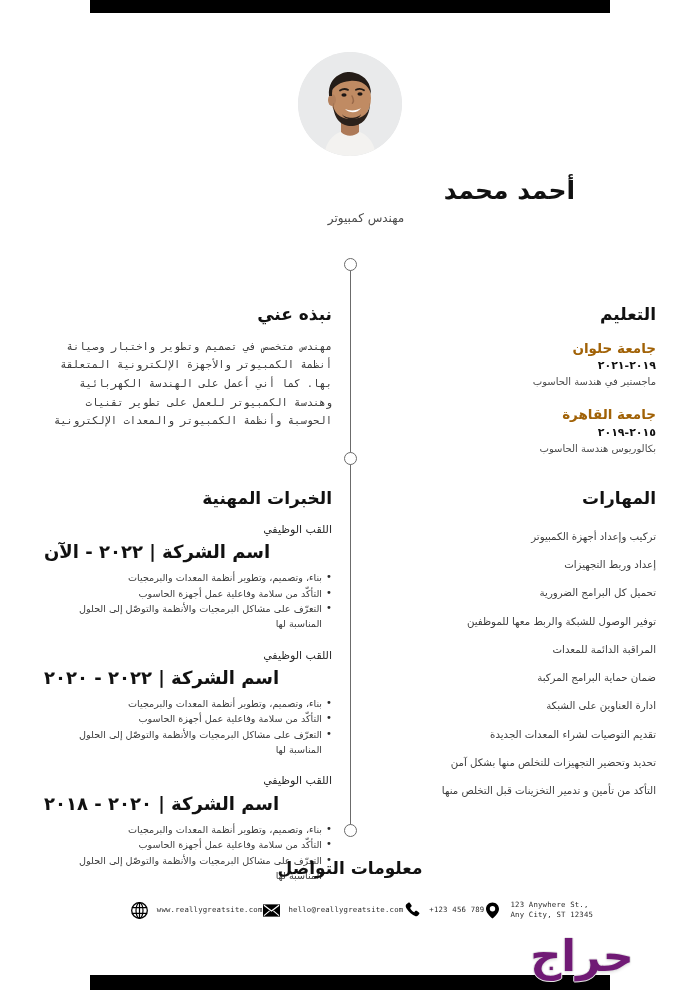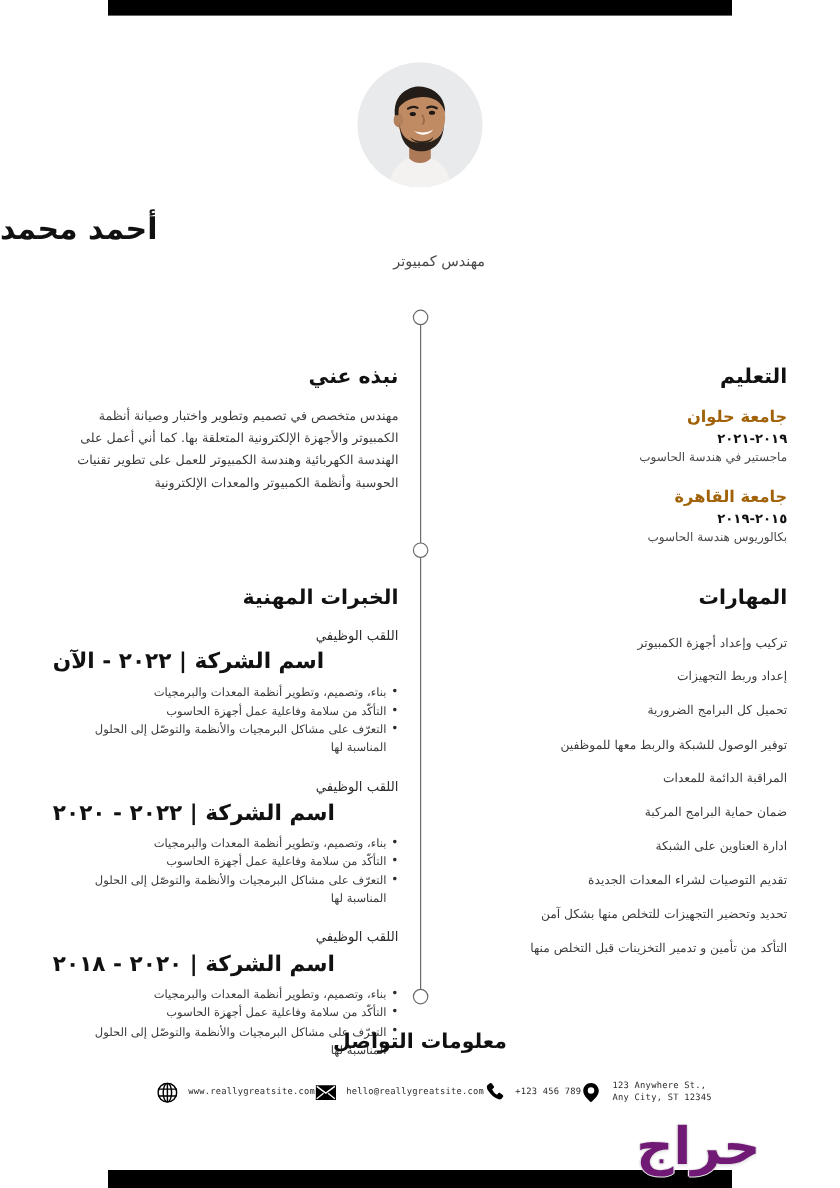--- a/index.html
+++ b/index.html
@@ -45,21 +45,21 @@
     background: #e6e7e8;
     overflow: hidden;
   }
   .avatar-svg { display: block; width: 104px; height: 104px; }
 
   .name {
     position: absolute;
     top: 176px;
     left: 0;
     width: 575px;
-    text-align: left;
+    text-align: right;
     font-size: 25px;
     font-weight: 700;
     letter-spacing: 0px;
     color: #111111;
   }
   .job-title {
     position: absolute;
     top: 211px;
     left: 16px;
     width: 700px;
@@ -119,20 +119,21 @@
   }
 
   .block { position: absolute; margin-top: 43px; }
 
   
   .about-body {
     font-size: 10.5px;
     line-height: 1.78;
     color: #3a3a3a;
     text-align: right;
+    font-family: Liberation Mono, monospace;
   }
 
   
   .edu-item { margin-bottom: 14px; }
   .edu-school {
     font-size: 13.5px;
     font-weight: 700;
     color: #a16207;
     line-height: 1.5;
   }

